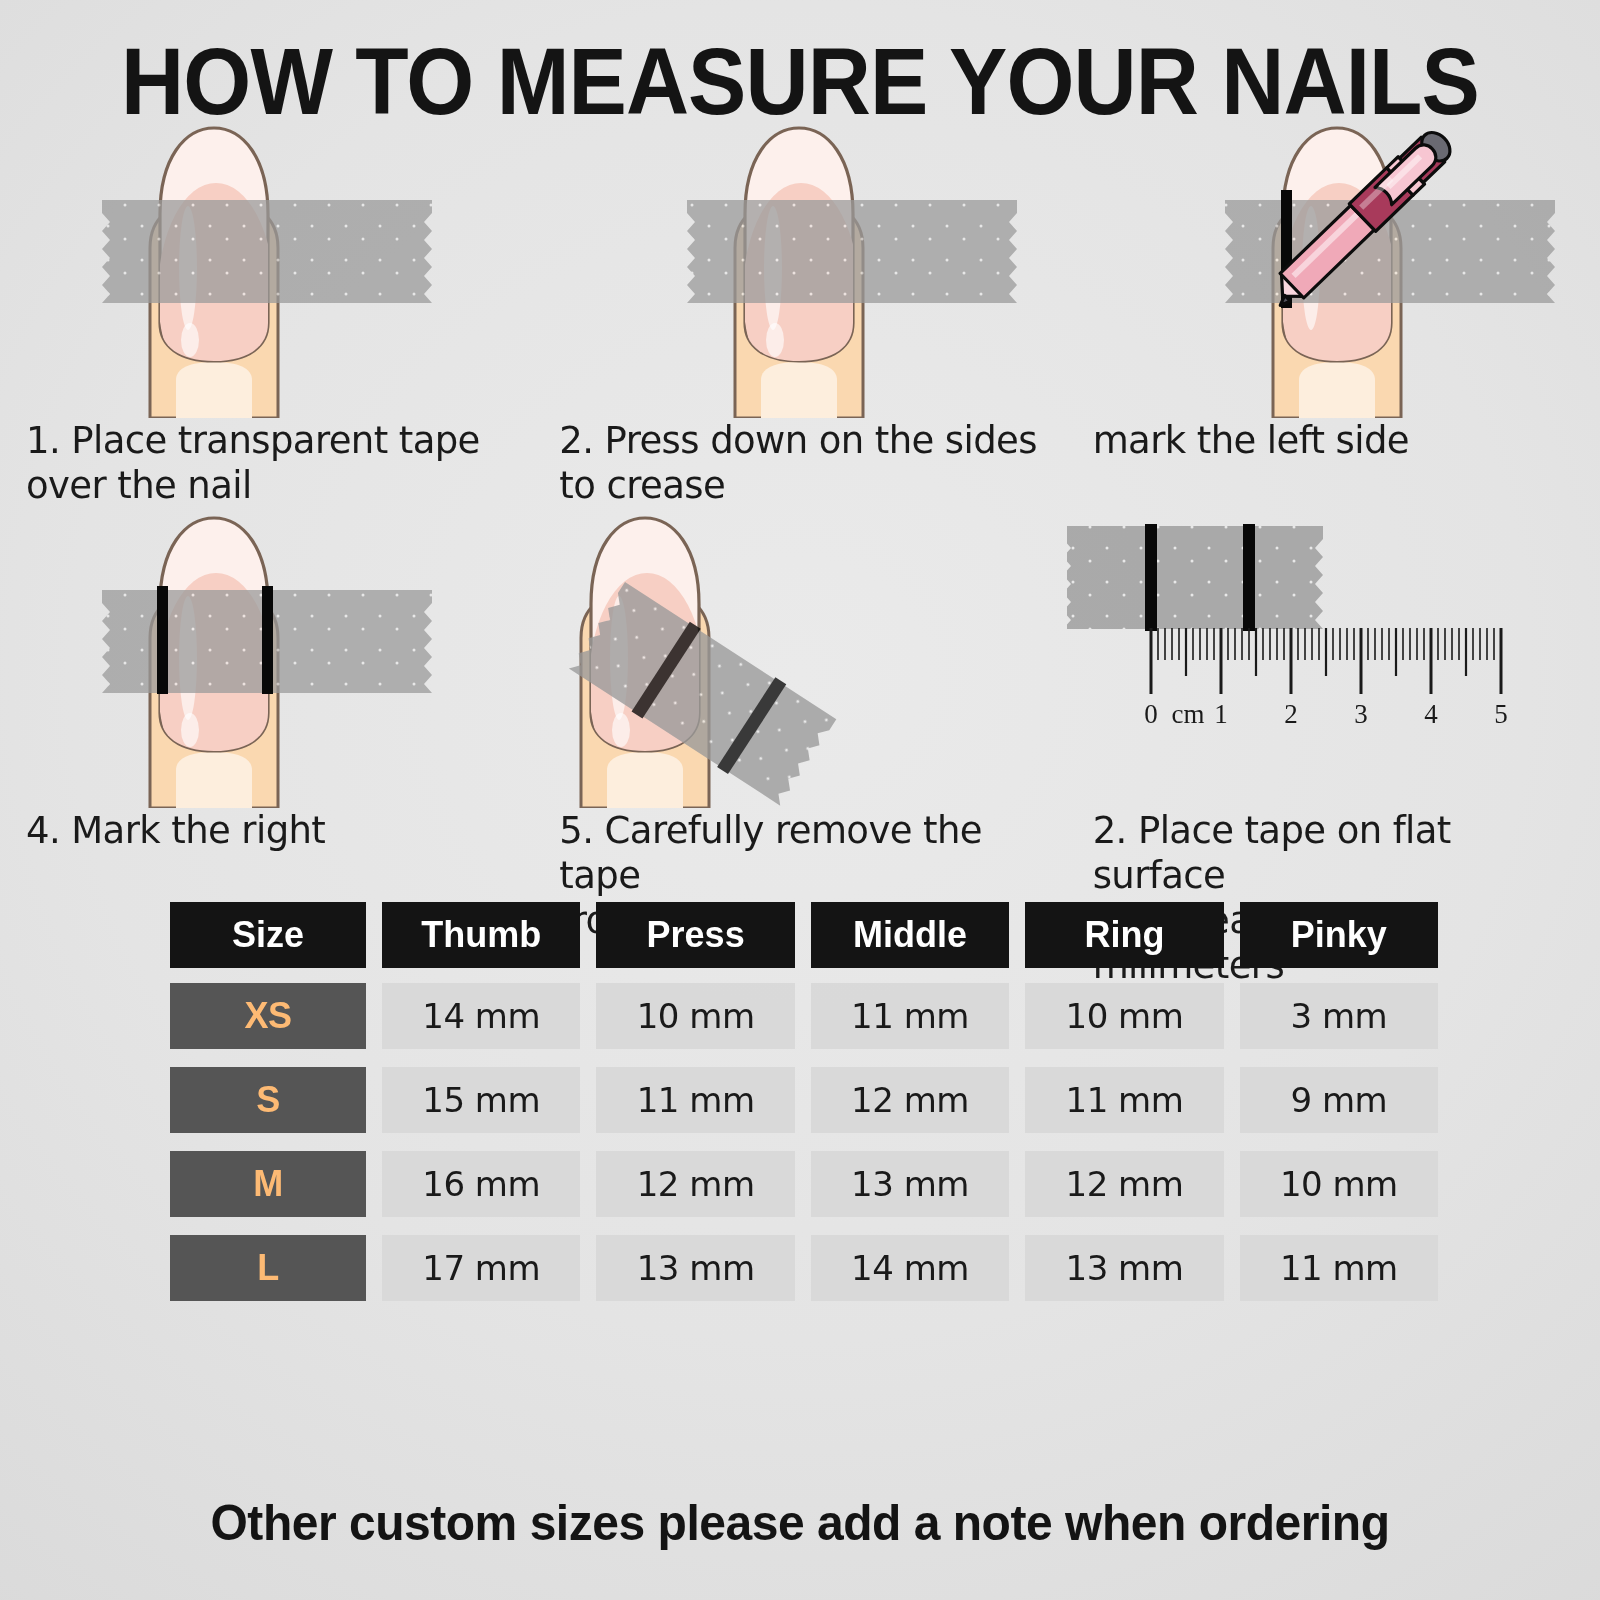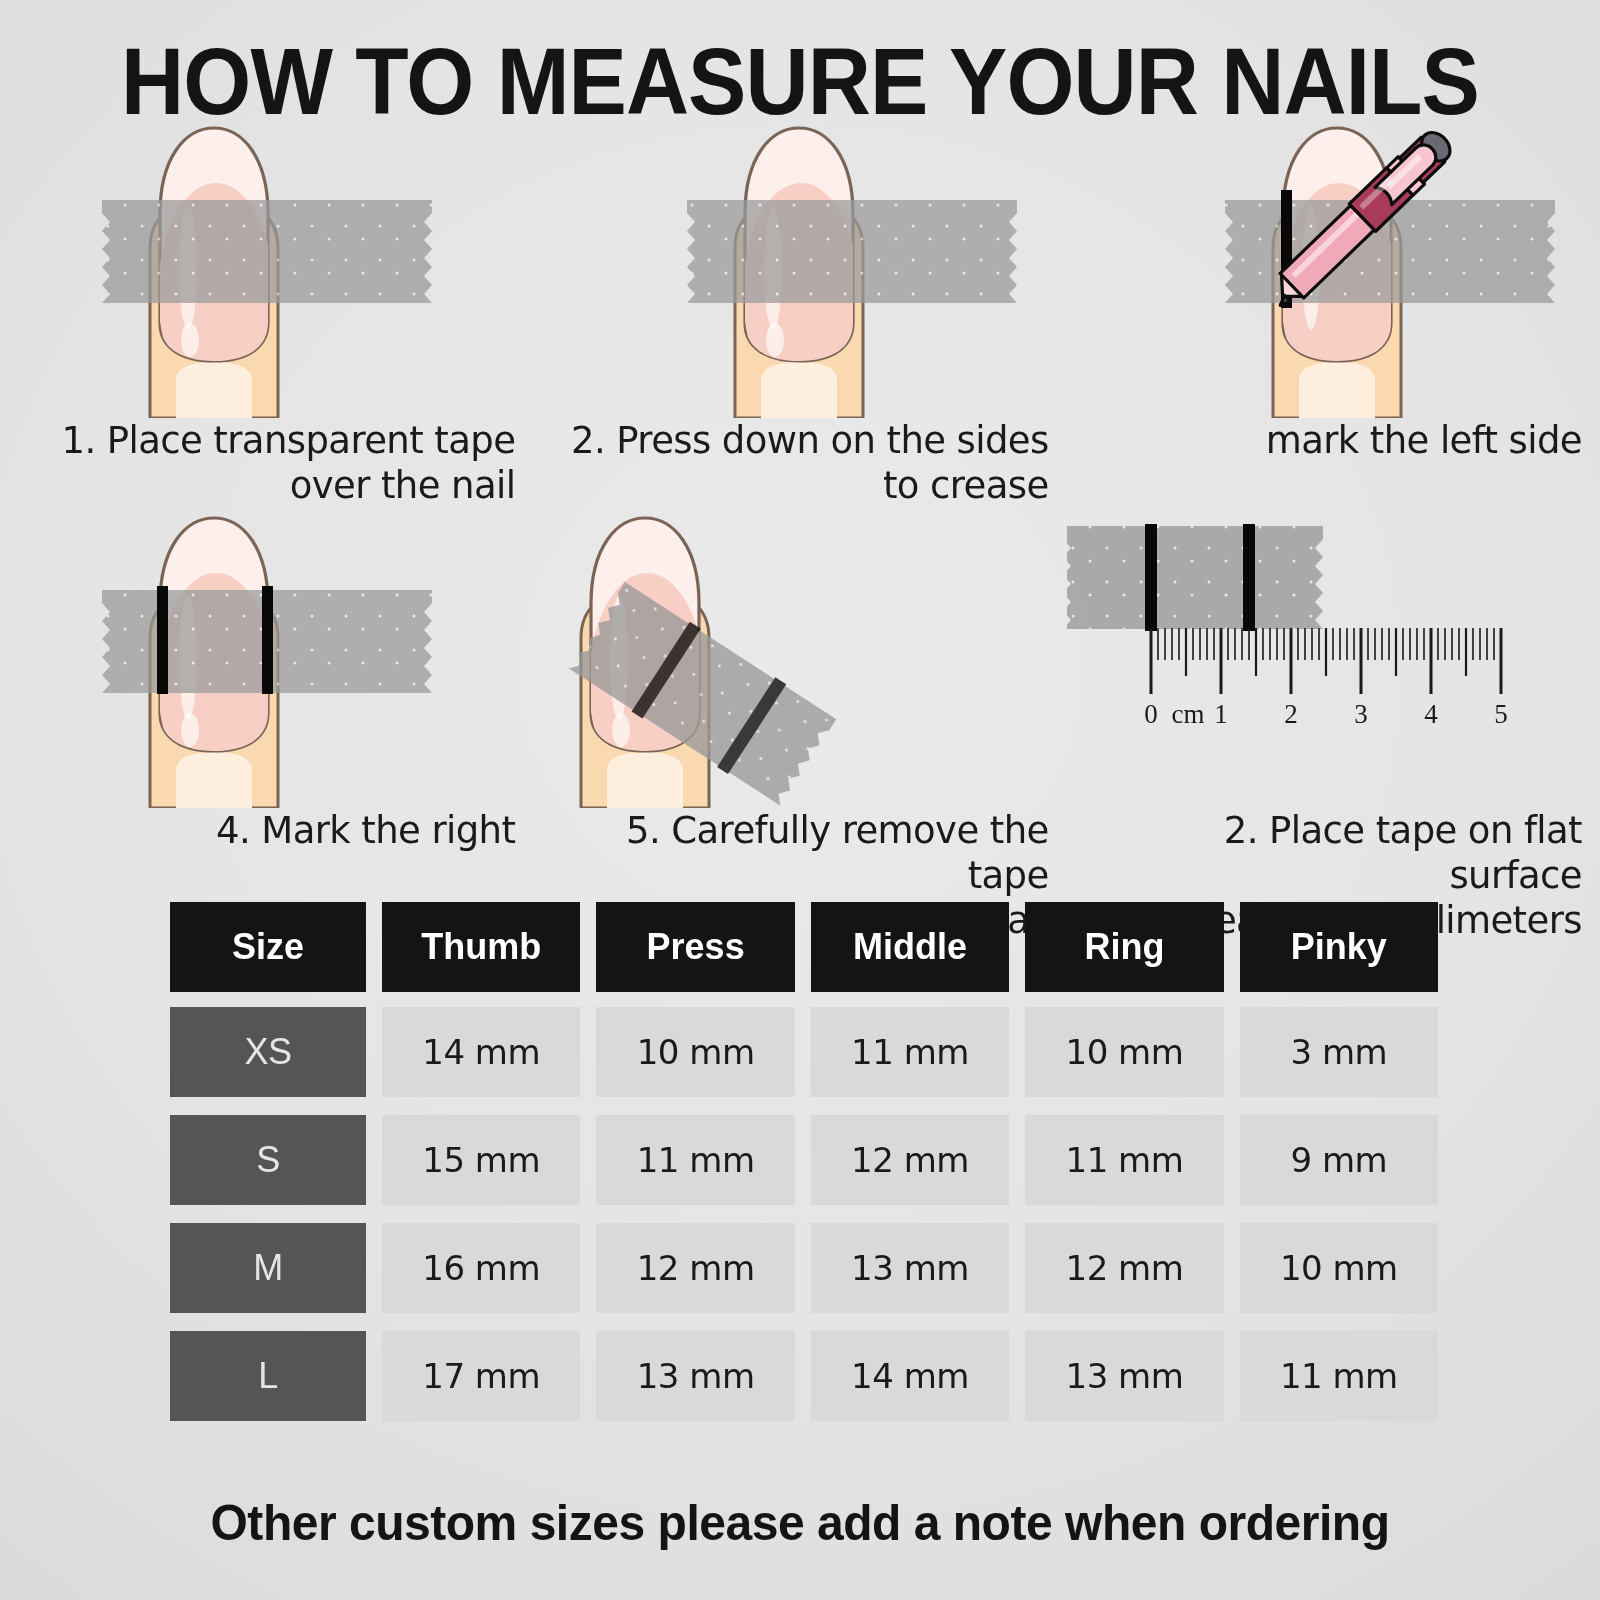--- a/index.html
+++ b/index.html
@@ -21,44 +21,44 @@
     font-family:"Liberation Sans Narrow","Liberation Sans",sans-serif;
     transform:scaleX(0.93);transform-origin:50% 50%;
   }
 
   
   .steps{position:absolute;left:0;top:118px;width:1600px;}
   .srow{display:flex;width:1600px;}
   .step{width:533.33px;position:relative;}
   .art{position:relative;height:300px;}
   .caption{
-    text-align:right;font-size:37px;line-height:45px;color:#1a1a1a;
-    font-weight:400;padding:0 18px;box-sizing:border-box;
+    text-align:left;font-size:37px;line-height:45px;color:#1a1a1a;
+    font-weight:400;padding:0 26px;box-sizing:border-box;
     font-family:"DejaVu Sans","Liberation Sans",sans-serif;
     letter-spacing:-0.6px;
   }
   .r2 .art{height:300px;}
 
   
   .table{position:absolute;left:170px;top:902px;width:1268px;}
   .trow{display:flex;gap:16px;margin-bottom:15px;}
   .cell{
-    height:90px;display:flex;align-items:center;justify-content:center;
+    height:66px;display:flex;align-items:center;justify-content:center;
     font-size:34px;color:#1a1a1a;
     font-family:"DejaVu Sans","Liberation Sans",sans-serif;
     letter-spacing:-0.5px;
   }
   .c-size{width:196px;flex:0 0 196px;}
   .c-dat{width:196px;flex:1 1 0;}
   .hdr .cell{
     background:#141414;color:#ffffff;font-weight:700;font-size:36px;
     font-family:"Liberation Sans Narrow","Liberation Sans",sans-serif;
     letter-spacing:0px;
   }
-  .body .c-size{background:#555555;color:#e5e5e5;font-weight:400;font-size:36px;
+  .body .c-size{background:#555555;color:#fdba74;font-weight:700;font-size:36px;
     font-family:"Liberation Sans Narrow","Liberation Sans",sans-serif;}
   .body .c-dat{background:rgba(216,216,216,0.92);}
   .body .trow{margin-bottom:18px;}
 
   
   .footer{
     position:absolute;left:0;top:1494px;width:1600px;text-align:center;
     font-size:50px;font-weight:700;color:#141414;
     font-family:"Liberation Sans Narrow","Liberation Sans",sans-serif;
     letter-spacing:-0.5px;transform:scaleX(0.96);transform-origin:50% 50%;

